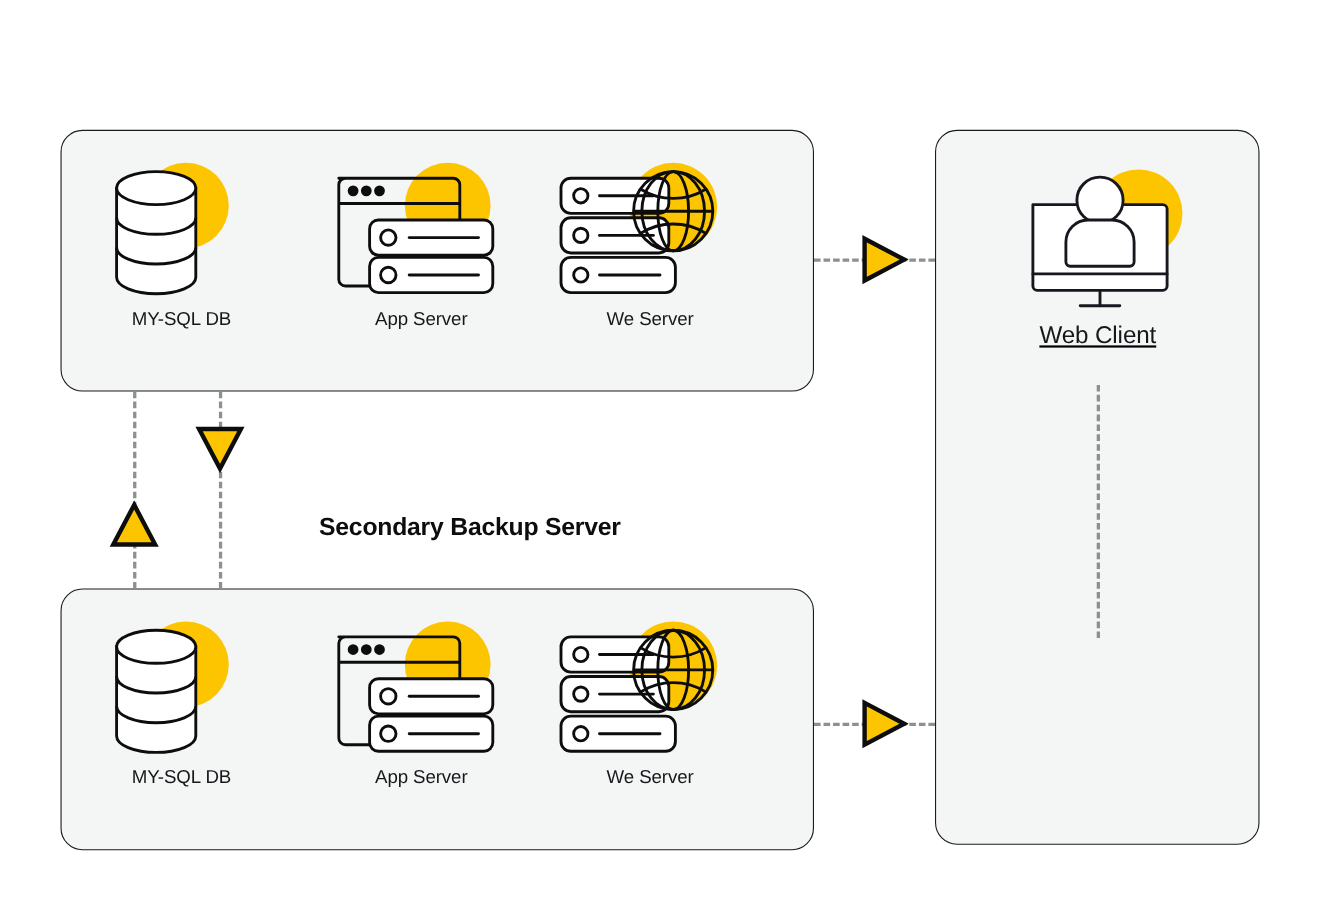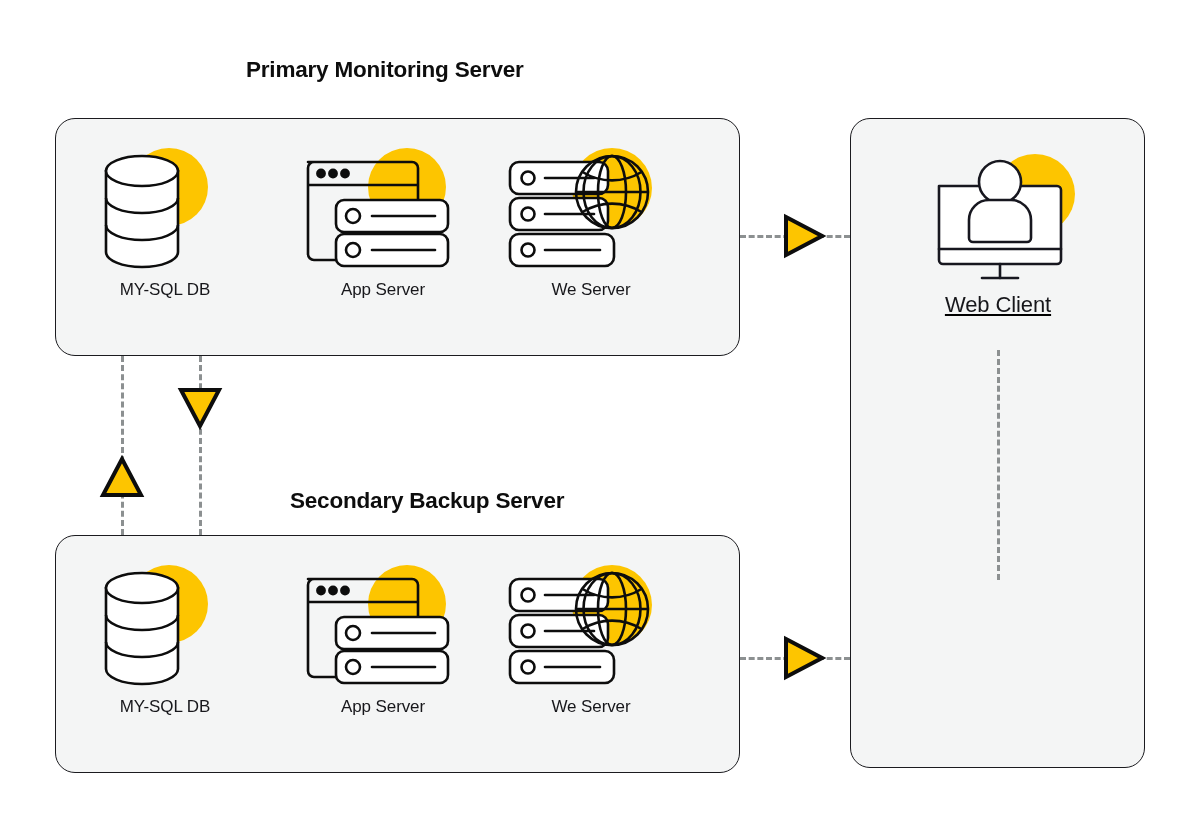--- a/index.html
+++ b/index.html
@@ -31,21 +31,21 @@
   
   .panel-title {
     position: absolute;
     font-size: 22.5px;
     font-weight: bold;
     color: #0d0d0d;
     letter-spacing: -0.2px;
     white-space: nowrap;
   }
   #title-primary   { left: 246px; top: 57px;  }
-  #title-secondary { left: 290px; top: 488px; }
+  #title-secondary { left: 290px; top: 466px; }
 
   
   .node {
     position: absolute;
     width: 190px;
     text-align: center;
   }
   .node-art {
     position: relative;
     height: 132px;
@@ -102,21 +102,20 @@
   .tri {
     position: absolute;
     z-index: 3;
   }
 </style>
 </head>
 <body>
 
 <div id="stage">
 
-  <div class="panel-title" id="title-primary">Primary Monitoring Server</div>
   <div class="panel-title" id="title-secondary">Secondary Backup Server</div>
 
   <div class="panel" id="panel-primary"></div>
   <div class="panel" id="panel-secondary"></div>
   <div class="panel" id="panel-clients"></div>
 
   <div class="dash-h" style="left:740px; top:235px; width:110px;"></div>
   <svg class="tri" style="left:782px; top:213px;" width="44" height="46" viewBox="0 0 44 46">
     <polygon points="4,4 40,23 4,42" fill="#FDC500" stroke="#0d0d0d" stroke-width="4" stroke-linejoin="miter"></polygon>
   </svg>

